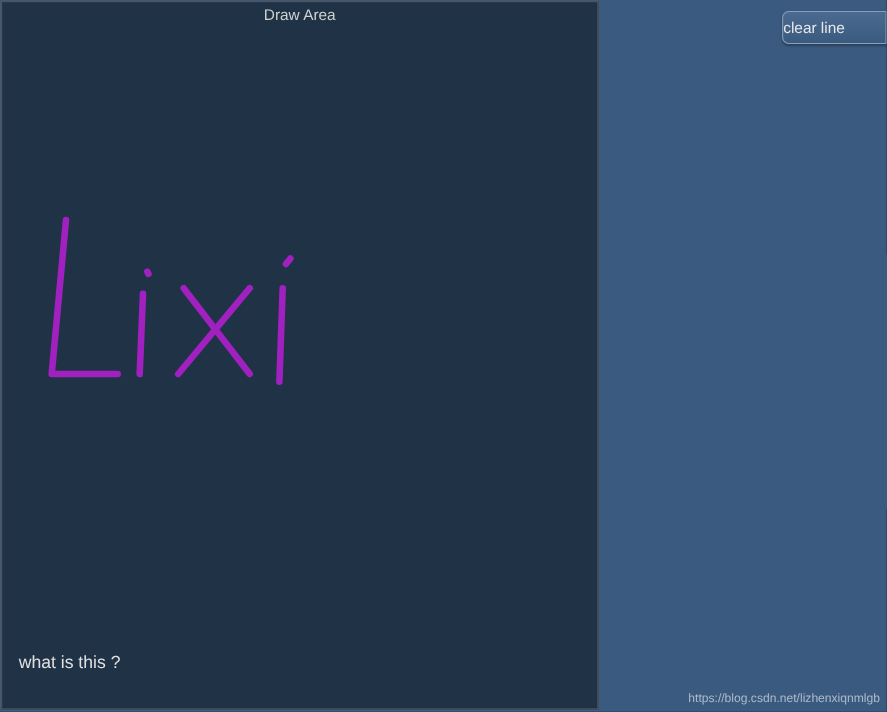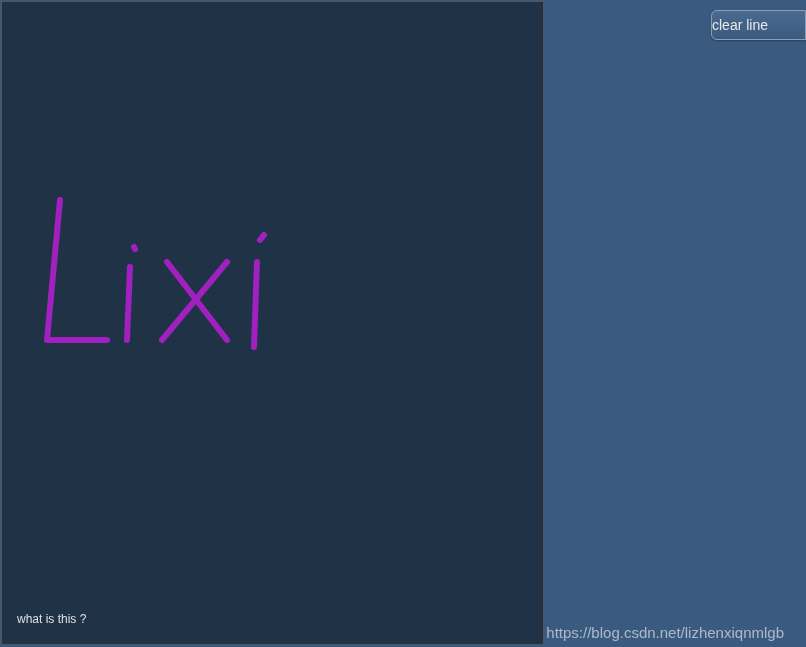--- a/index.html
+++ b/index.html
@@ -33,52 +33,53 @@
     .handwriting {
       position: absolute;
       left: 30px;
       top: 190px;
       width: 260px;
       height: 170px;
     }
     .bottom-text {
       position: absolute;
       left: 15px;
-      bottom: 18px;
+      bottom: 32px;
       color: #e0e0e0;
-      font-size: 12px;
+      font-size: 16px;
     }
     .clear-button {
       position: absolute;
       right: 0px;
       top: 10px;
       width: 95px;
       height: 30px;
       background: linear-gradient(to bottom, #4a6a90, #3a5a80);
       border: 1px solid #8aa0b8;
       border-radius: 6px 0 0 6px;
       color: #e8e8e8;
       font-size: 14px;
       line-height: 28px;
       cursor: pointer;
       box-shadow: 0 1px 2px rgba(0,0,0,0.3);
     }
     .watermark {
       position: absolute;
-      right: 22px;
+      right: 6px;
       bottom: 6px;
       color: #c0cad6;
-      font-size: 15px;
+      font-size: 11px;
       opacity: 0.85;
     }
   </style>
 </head>
 <body>
 
 <div class="draw-panel">
+  <div class="draw-title">Draw Area</div>
 
   <svg class="handwriting" viewBox="0 0 260 170" xmlns="http://www.w3.org/2000/svg">
     <g stroke="#a020c0" stroke-width="6" fill="none" stroke-linecap="round" stroke-linejoin="round">
 
       <path d="M 28 8 L 15 148 L 75 148"></path>
 
       <path d="M 98 75 L 95 148"></path>
       <path d="M 102 55 L 103 57"></path>
 
       <path d="M 135 70 L 195 148"></path>

